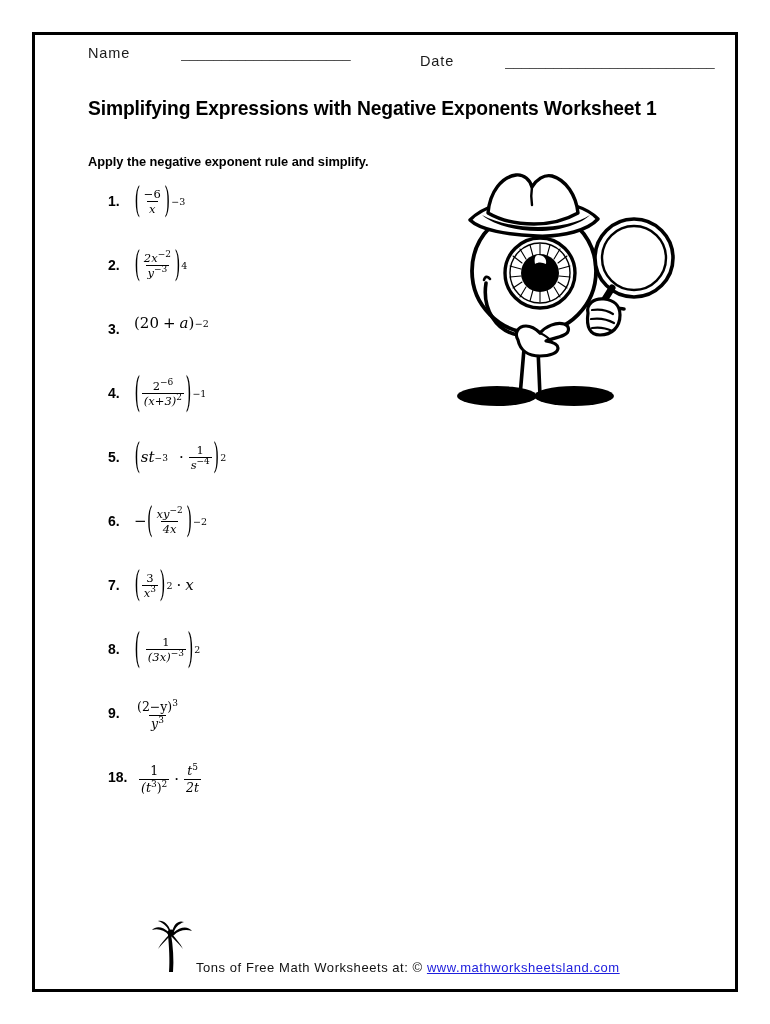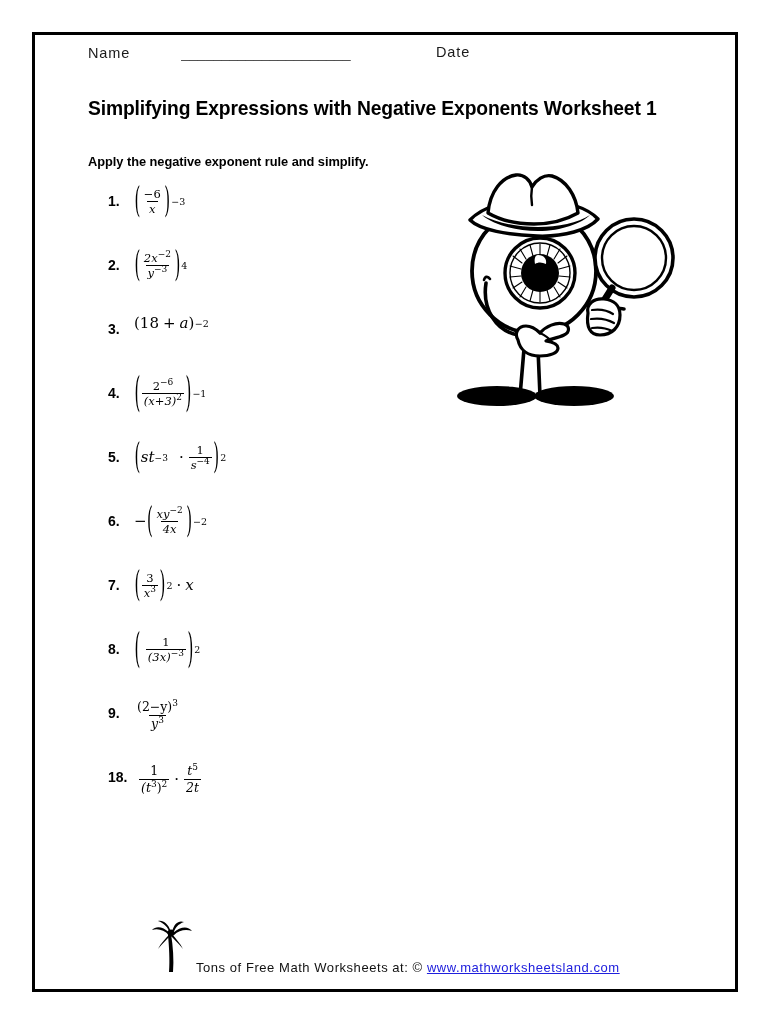--- a/index.html
+++ b/index.html
@@ -44,21 +44,21 @@
   }
   .field {
     position: absolute;
     top: 0;
     display: flex;
     align-items: flex-end;
     white-space: nowrap;
     gap: 44px;
   }
   .field-name { left: 32px; }
-  .field-date { left: 380px; }
+  .field-date { left: 364px; margin-top: 8px; }
   .field-label {
     font-size: 14.5px;
     letter-spacing: 0.9px;
     color: #1a1a1a;
   }
   .field-rule {
     display: inline-block;
     margin-left: 7px;
     font-size: 15px;
     letter-spacing: -0.3px;
@@ -244,20 +244,21 @@
 
   <div class="header-row">
 
     <div class="field field-name">
       <span class="field-label">Name</span>
       <span class="field-rule rule-name">_____________________</span>
     </div>
 
     <div class="field field-date">
       <span class="field-label">Date</span>
+      <span class="field-rule rule-date">__________________________</span>
     </div>
 
   </div>
 
   <div class="title">Simplifying Expressions with Negative Exponents Worksheet 1</div>
 
   <div class="instruction">Apply the negative exponent rule and simplify.</div>
 
   <div class="problems">
 
@@ -284,21 +285,21 @@
         </span>
         <span class="paren upr">)</span>
         <sup class="ex">4</sup>
       </span>
     </div>
 
     <div class="problem">
       <span class="p-num">3.</span>
       <span class="p-body">
         <span class="upr">(</span>
-          <span class="upr">18</span>
+          <span class="upr">20</span>
           <span class="sp"></span>
           <span class="upr">+</span>
           <span class="sp"></span>
           <span class="var">a</span>
           <span class="upr">)</span>
           <sup class="ex">−2</sup>
       </span>
     </div>
 
     <div class="problem">

